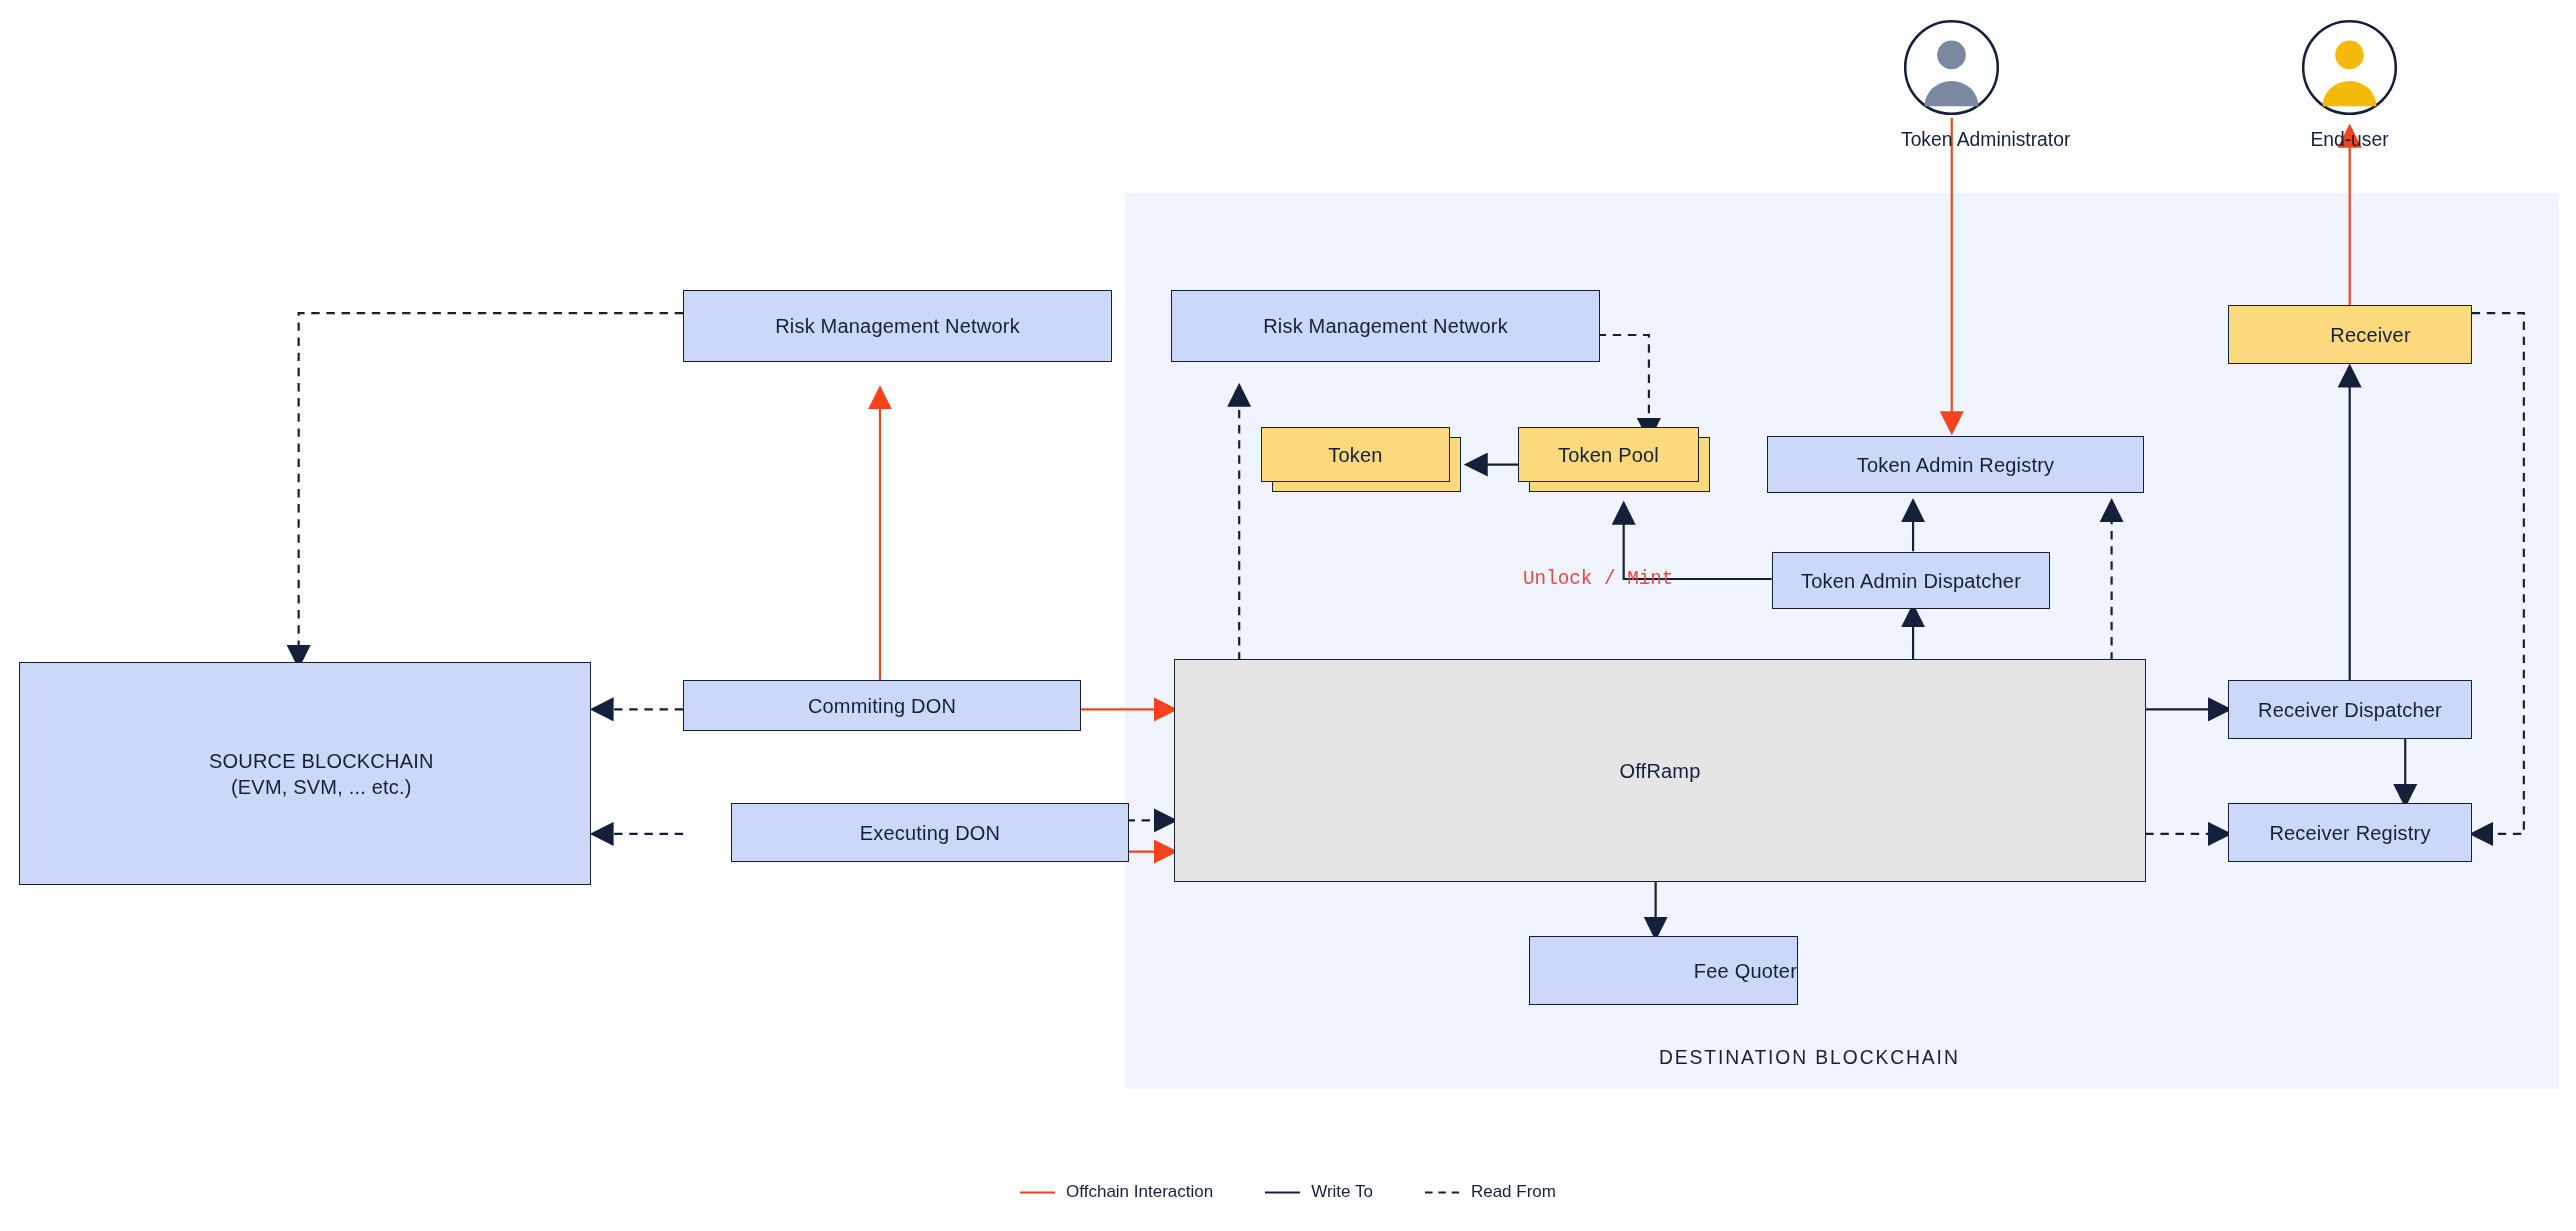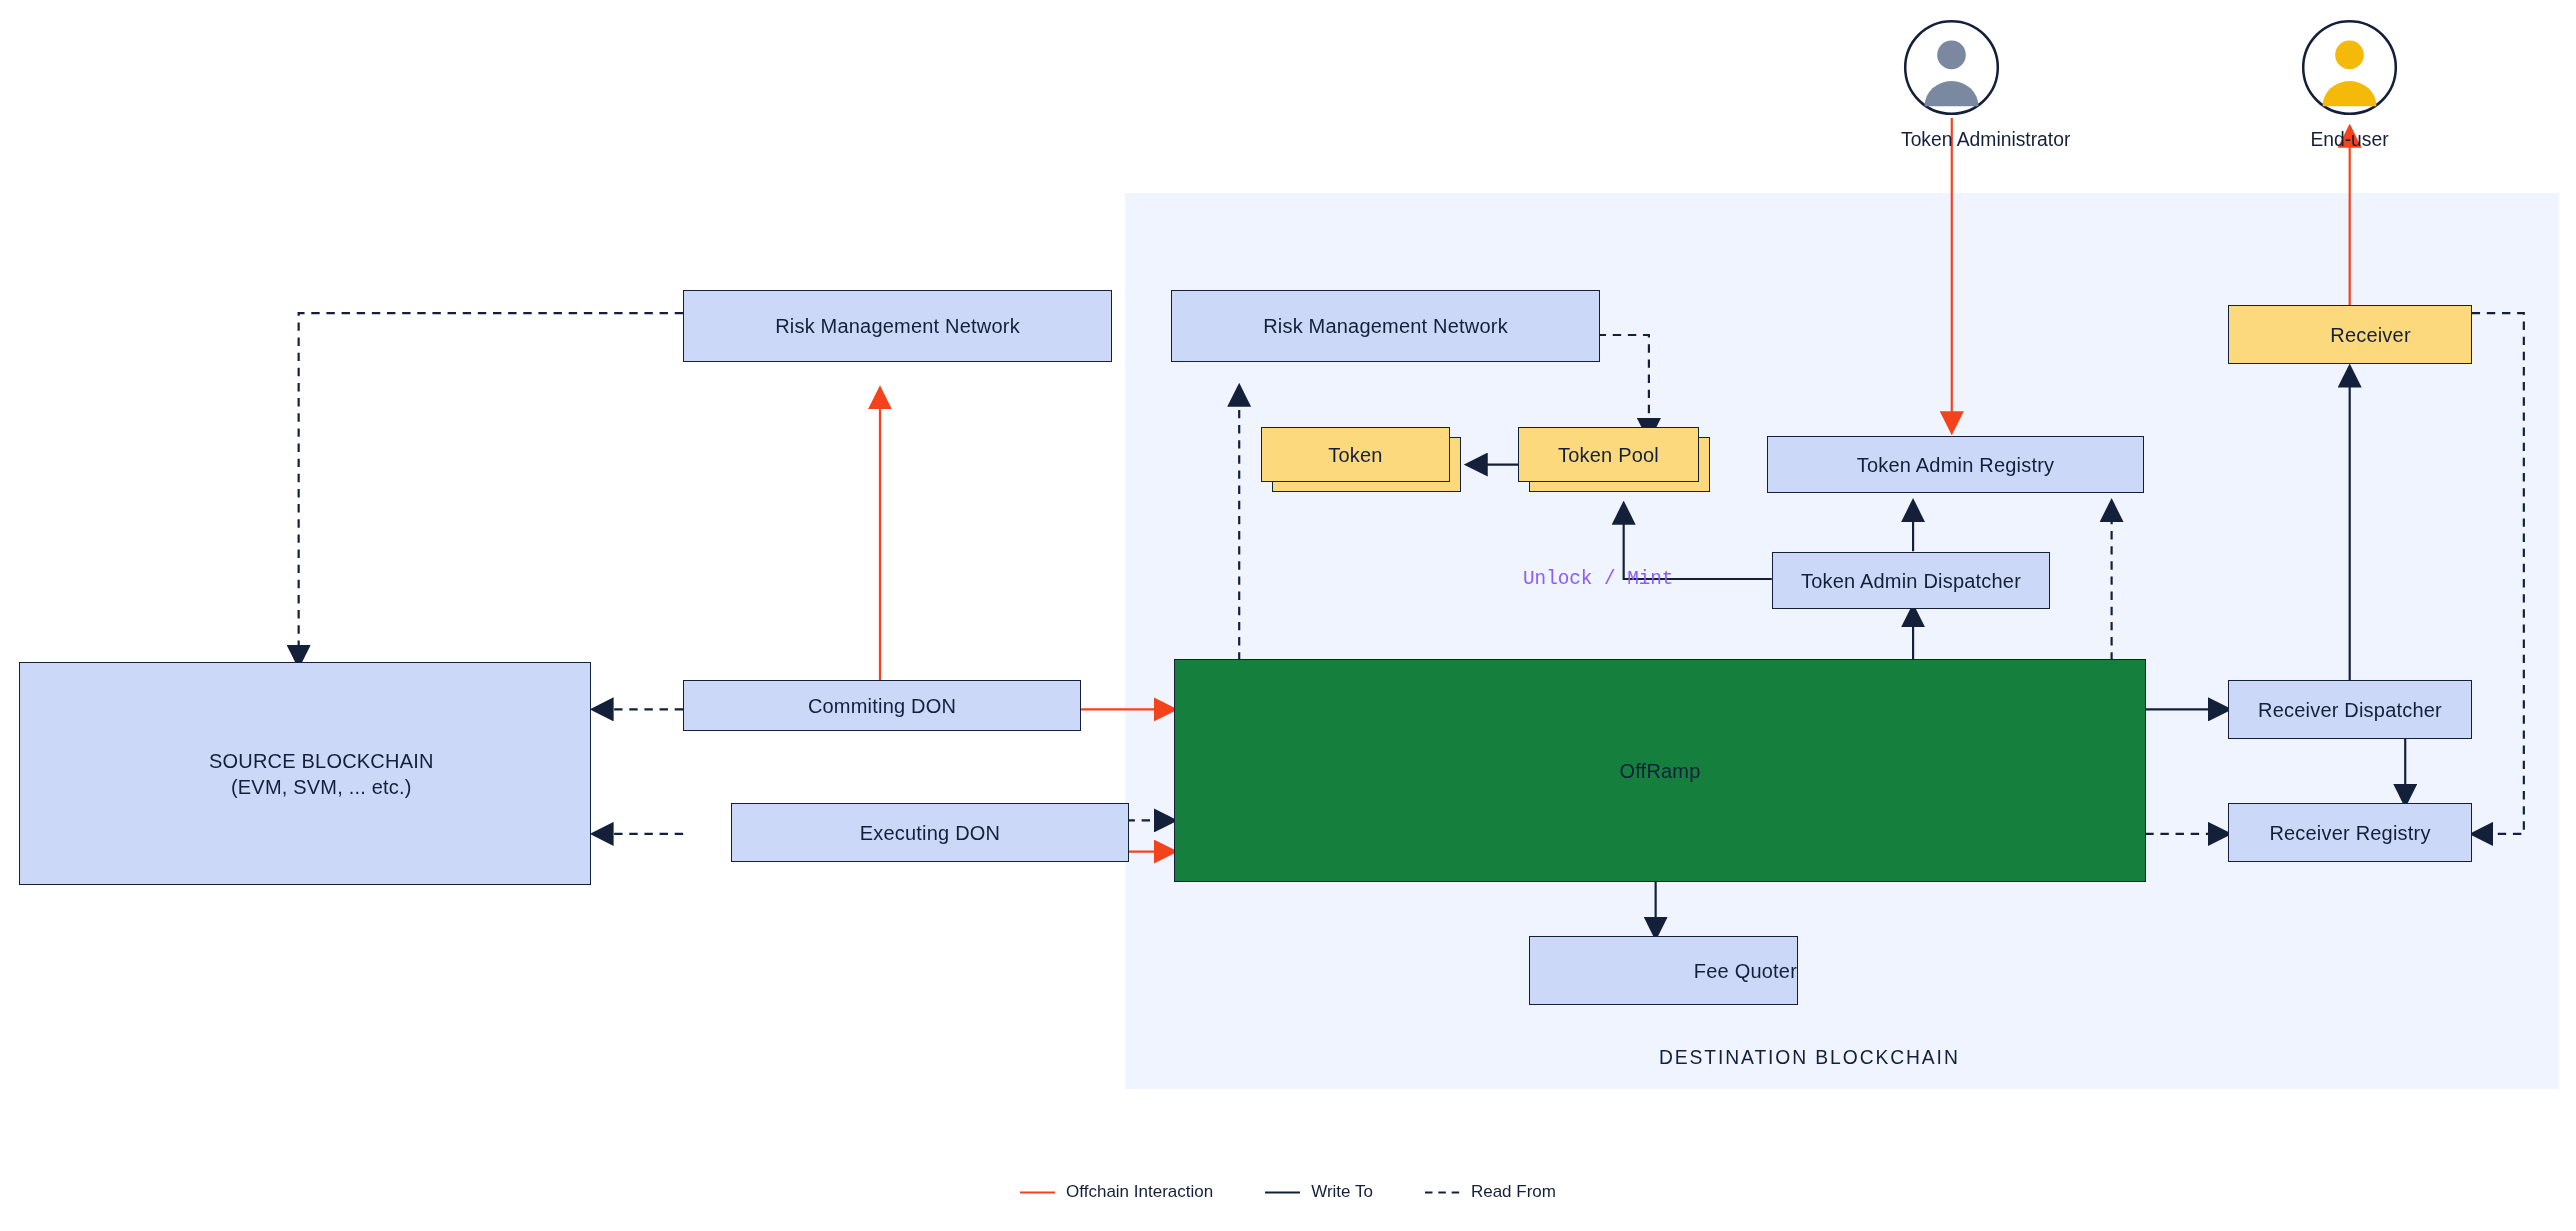--- a/index.html
+++ b/index.html
@@ -37,21 +37,21 @@
     text-align: center;
     font-size: 20px;
     color: #14203a;
     line-height: 1.3;
     letter-spacing: 0.2px;
   }
   .blue {
     background: #ccd8f8;
   }
   .blue-deep {
-    background: #15803d;
+    background: #e5e5e5;
   }
   .yellow {
     background: #fcd97c;
   }
   .region {
     position: absolute;
     background: #eff4fe;
     border: none;
   }
   .region-label {
@@ -68,21 +68,21 @@
   .actor .cap {
     font-size: 19.3px;
     color: #14203a;
     margin-top: 8.4px;
     white-space: nowrap;
   }
   .edge-label {
     position: absolute;
     font-family: "Liberation Mono", monospace;
     font-size: 19.3px;
-    color: #8b5cf6;
+    color: #ef4444;
     white-space: nowrap;
   }
   .legend {
     position: absolute;
     left: 0;
     top: 1182px;
     width: 2576px;
     display: flex;
     justify-content: center;
     align-items: center;

